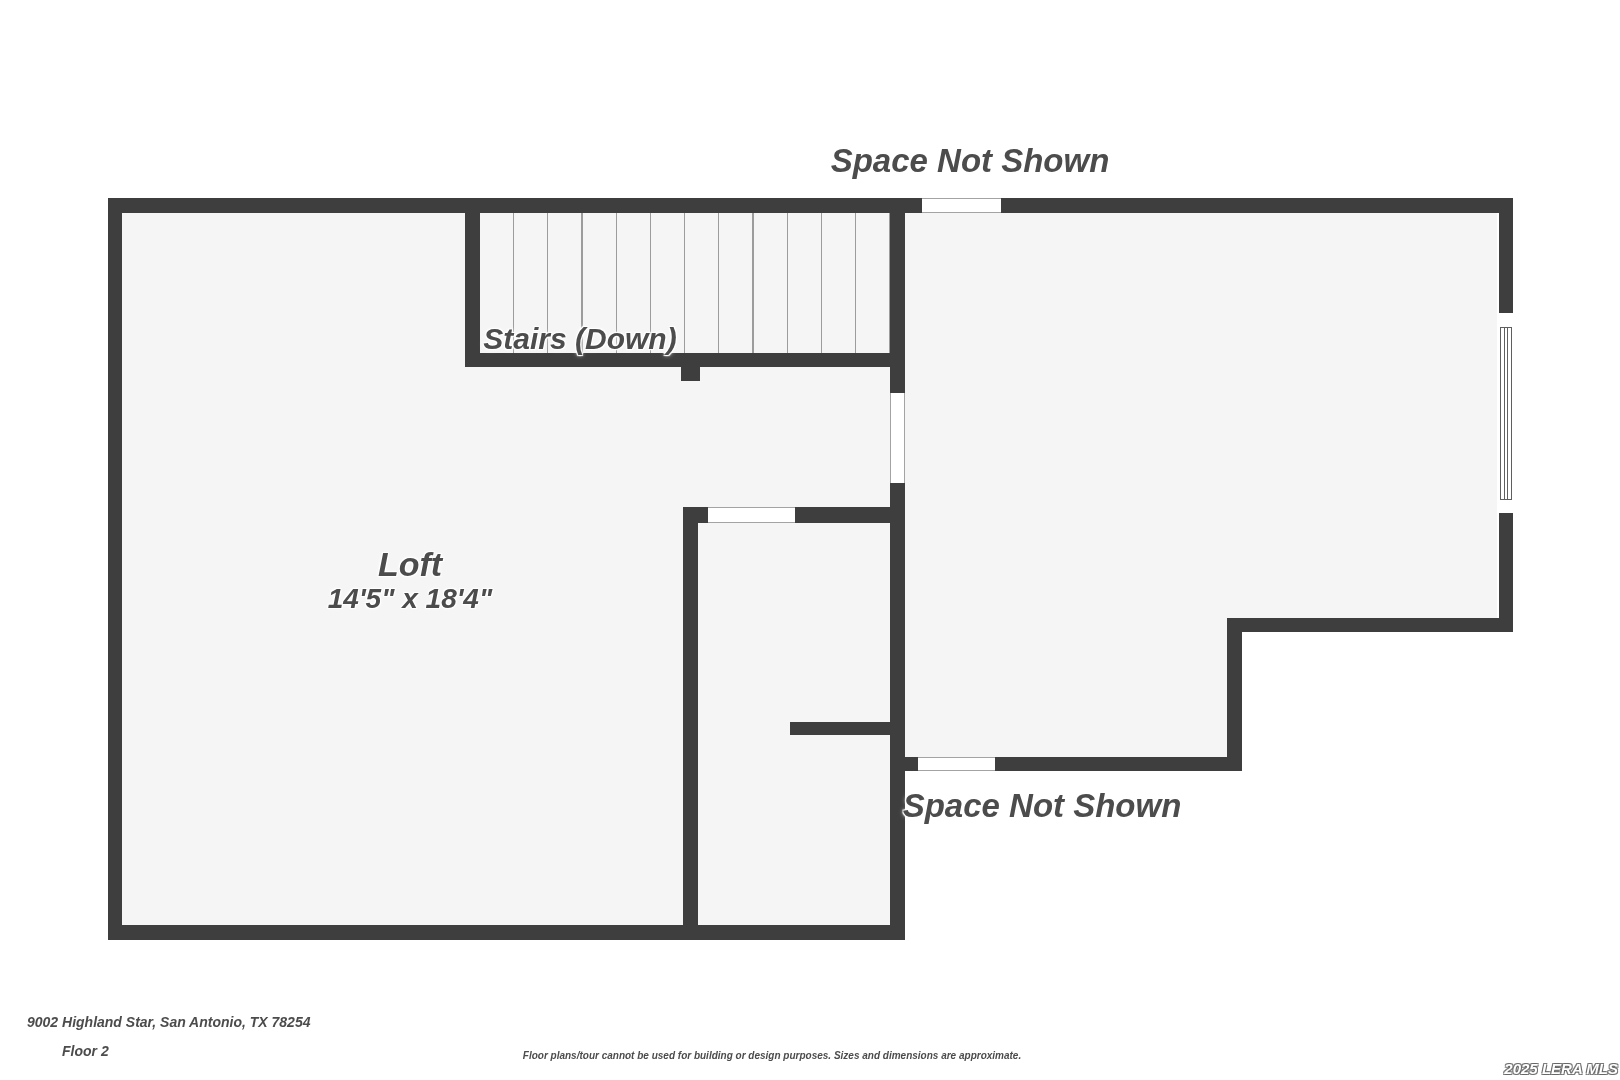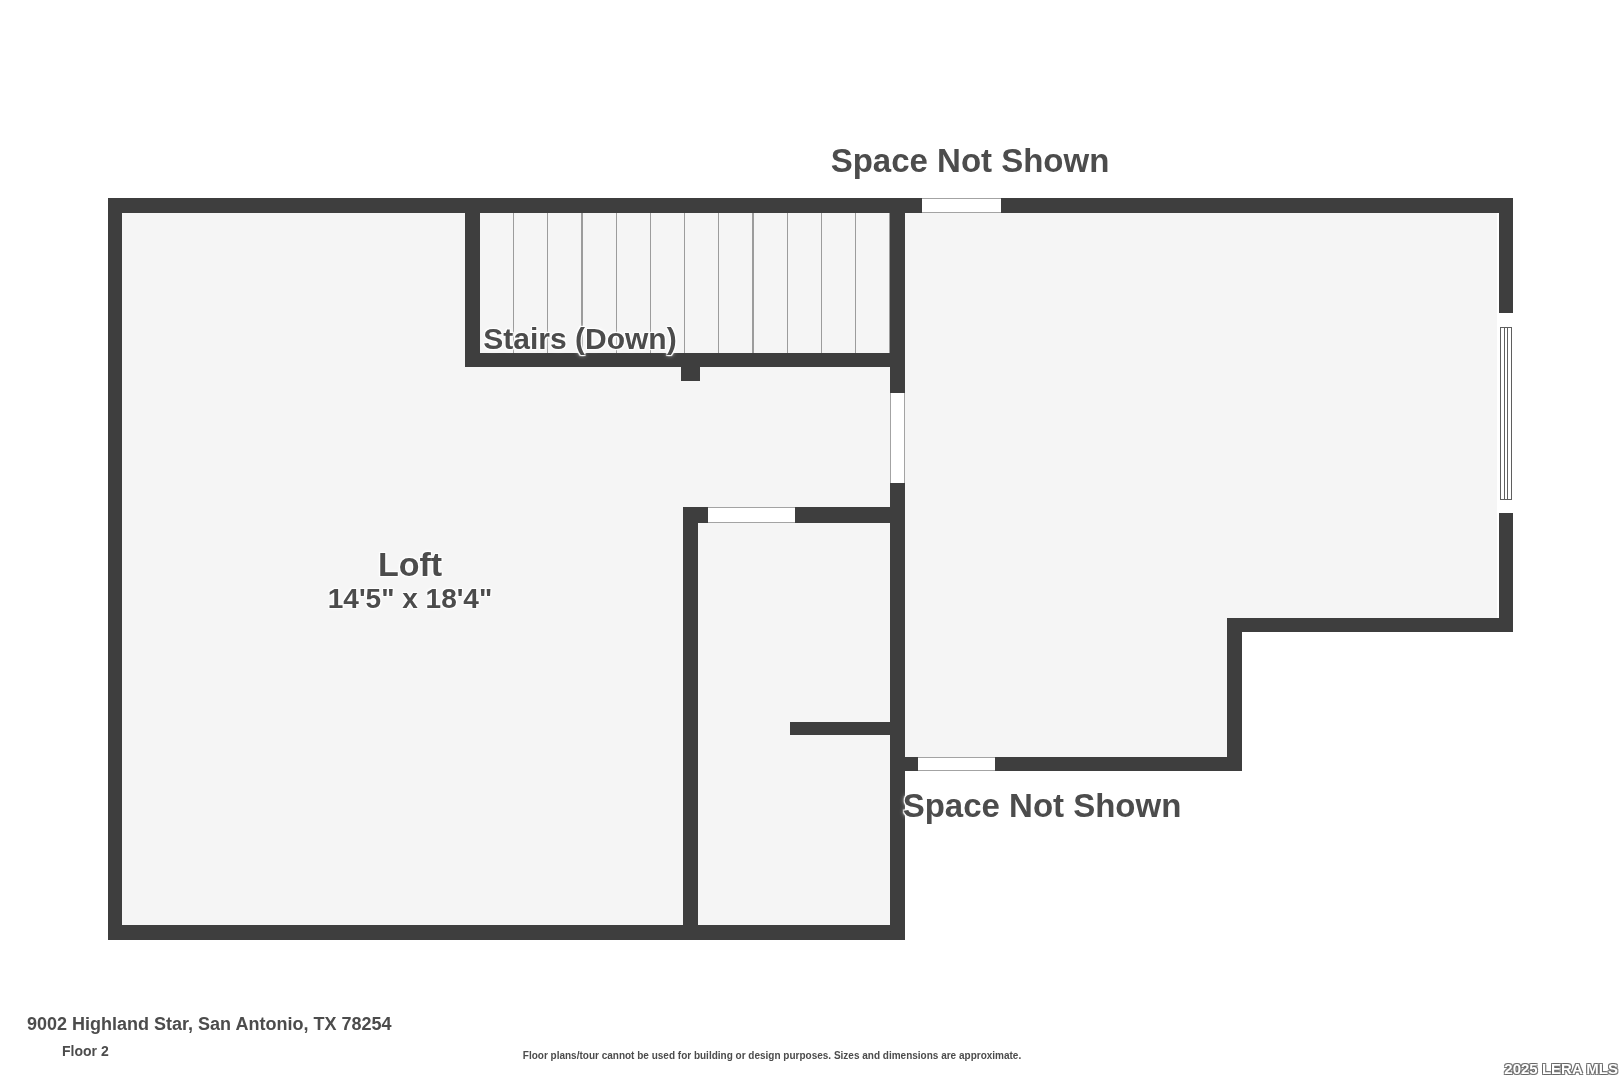--- a/index.html
+++ b/index.html
@@ -3,20 +3,21 @@
 <meta charset="utf-8">
 <style>
   html, body { margin: 0; padding: 0; background: #ffffff; }
   body { font-family: "Liberation Sans", "DejaVu Sans", sans-serif; }
   #page {
     position: relative;
     width: 1620px;
     height: 1080px;
     background: #ffffff;
     overflow: hidden;
+    font-style: italic;
   }
   .abs { position: absolute; }
   .fill { background: #f5f5f5; }
   .wall { background: #3e3e3e; }
   .opening-h { background: #ffffff; border-top: 1px solid #a3a3a3; border-bottom: 1px solid #a3a3a3; box-sizing: border-box; }
   .opening-v { background: #ffffff; border-left: 1px solid #a3a3a3; border-right: 1px solid #a3a3a3; box-sizing: border-box; }
   .treads {
     background: repeating-linear-gradient(to right,
       transparent 0px, transparent 33px,
       #9c9c9c 33px, #9c9c9c 34.2px);
@@ -39,21 +40,21 @@
     border: 1px solid #5f5f5f;
     box-sizing: border-box;
   }
   .window-center {
     border-left: 1px solid #5f5f5f;
     border-right: 1px solid #5f5f5f;
     box-sizing: border-box;
     background: #ffffff;
   }
   .footer-text { position: absolute; color: #4c4c4c; font-weight: bold; white-space: nowrap; }
-  .address { font-size: 18px; }
+  .address { font-size: 14px; }
   .floor { font-size: 14px; margin-left: 35px; }
   .disclaimer { font-size: 10px; transform: translateX(-50%); }
   .watermark {
     font-size: 15px;
     color: #ffffff;
     text-shadow: -1px -1px 0 rgba(100,100,100,0.85), 1px -1px 0 rgba(100,100,100,0.85),
                  -1px 1px 0 rgba(100,100,100,0.85), 1px 1px 0 rgba(100,100,100,0.85);
   }
 </style>
 </head>

